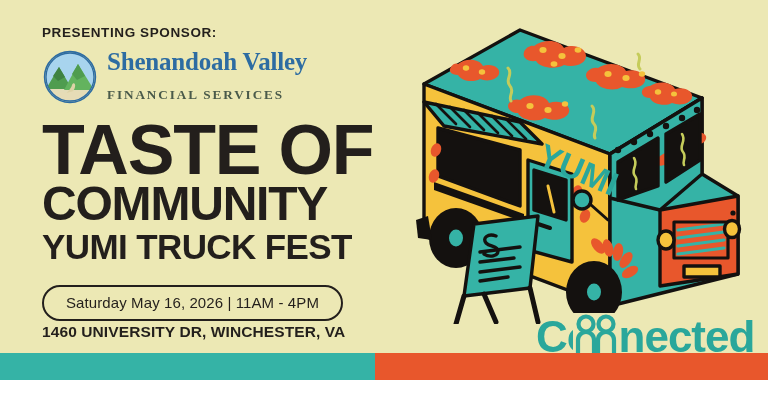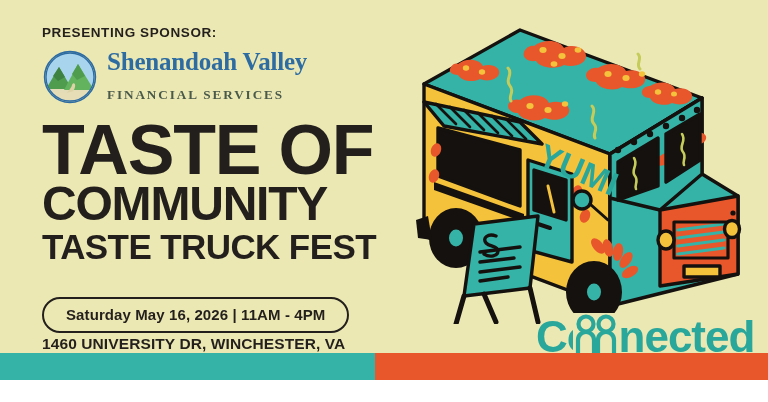--- a/index.html
+++ b/index.html
@@ -92,27 +92,27 @@
     font-size: 35px;
     line-height: 1.12;
     letter-spacing: -0.6px;
     color: #231f1c;
     margin-top: 2px;
   }
 
   
   .date-pill {
     display: inline-block;
-    margin-top: 31px;
+    margin-top: 19px;
     padding: 8px 22px 9px 22px;
     border: 2.4px solid #231f1c;
     border-radius: 40px;
     font-family: "Liberation Sans", sans-serif;
     font-size: 15px;
-    font-weight: 700;
+    font-weight: 400;
     color: #231f1c;
     letter-spacing: 0.1px;
     line-height: 1;
     background: transparent;
   }
 
   .address {
     margin: 3px 0 0 0;
     font-family: "Liberation Sans", sans-serif;
     font-size: 15.5px;
@@ -190,21 +190,21 @@
       </span>
       <span class="sponsor-words">
         <span class="sponsor-name">Shenandoah Valley</span>
         <span class="sponsor-sub">FINANCIAL SERVICES</span>
       </span>
     </div>
 
     <h1 class="headline">
       <span class="hl1">TASTE OF</span>
       <span class="hl2">COMMUNITY</span>
-      <span class="hl3">TASTE TRUCK FEST</span>
+      <span class="hl3">YUMI TRUCK FEST</span>
     </h1>
 
     <div class="date-pill">Saturday May 16, 2026 | 11AM - 4PM</div>
 
     <p class="address">1460 UNIVERSITY DR, WINCHESTER, VA</p>
   </div>
 
   <div class="truck-wrap">
     <svg viewBox="0 0 372 300" xmlns="http://www.w3.org/2000/svg">
       <g stroke="#14110f" stroke-width="3.4" stroke-linejoin="round" stroke-linecap="round">

